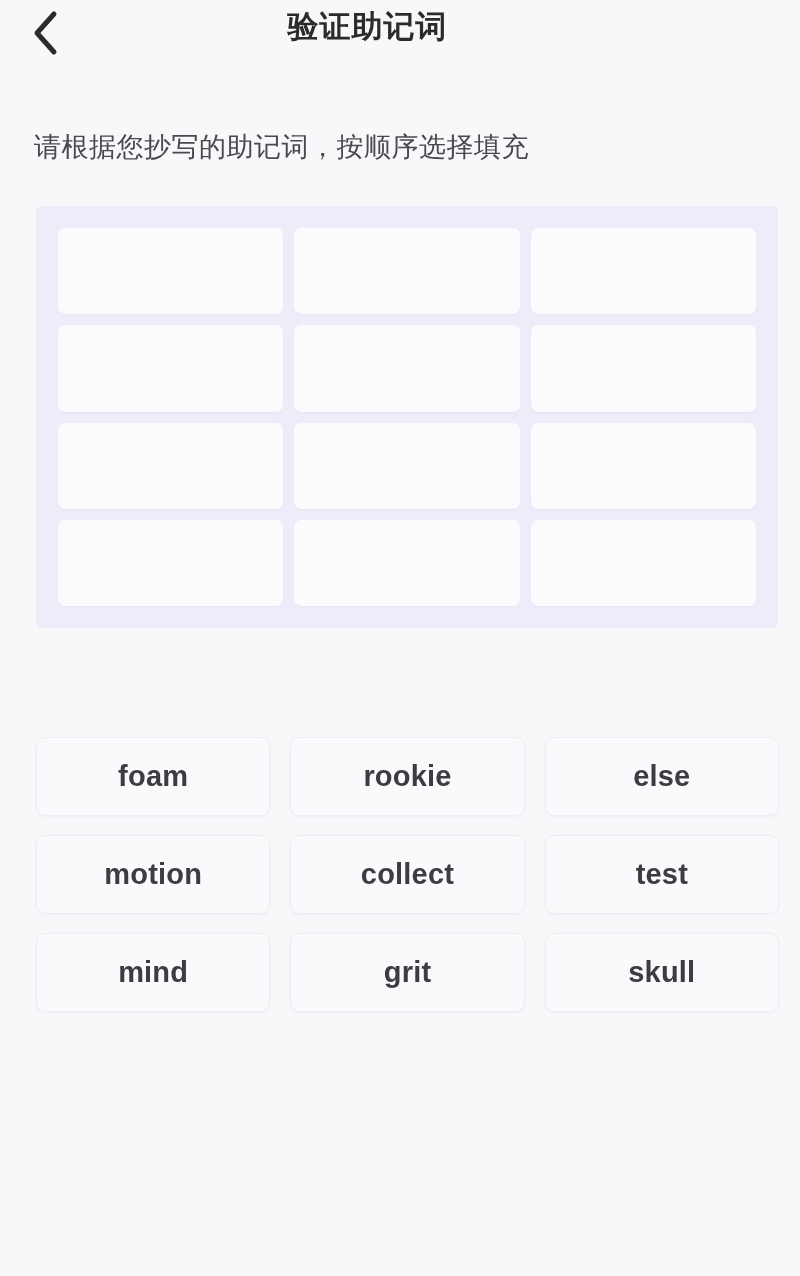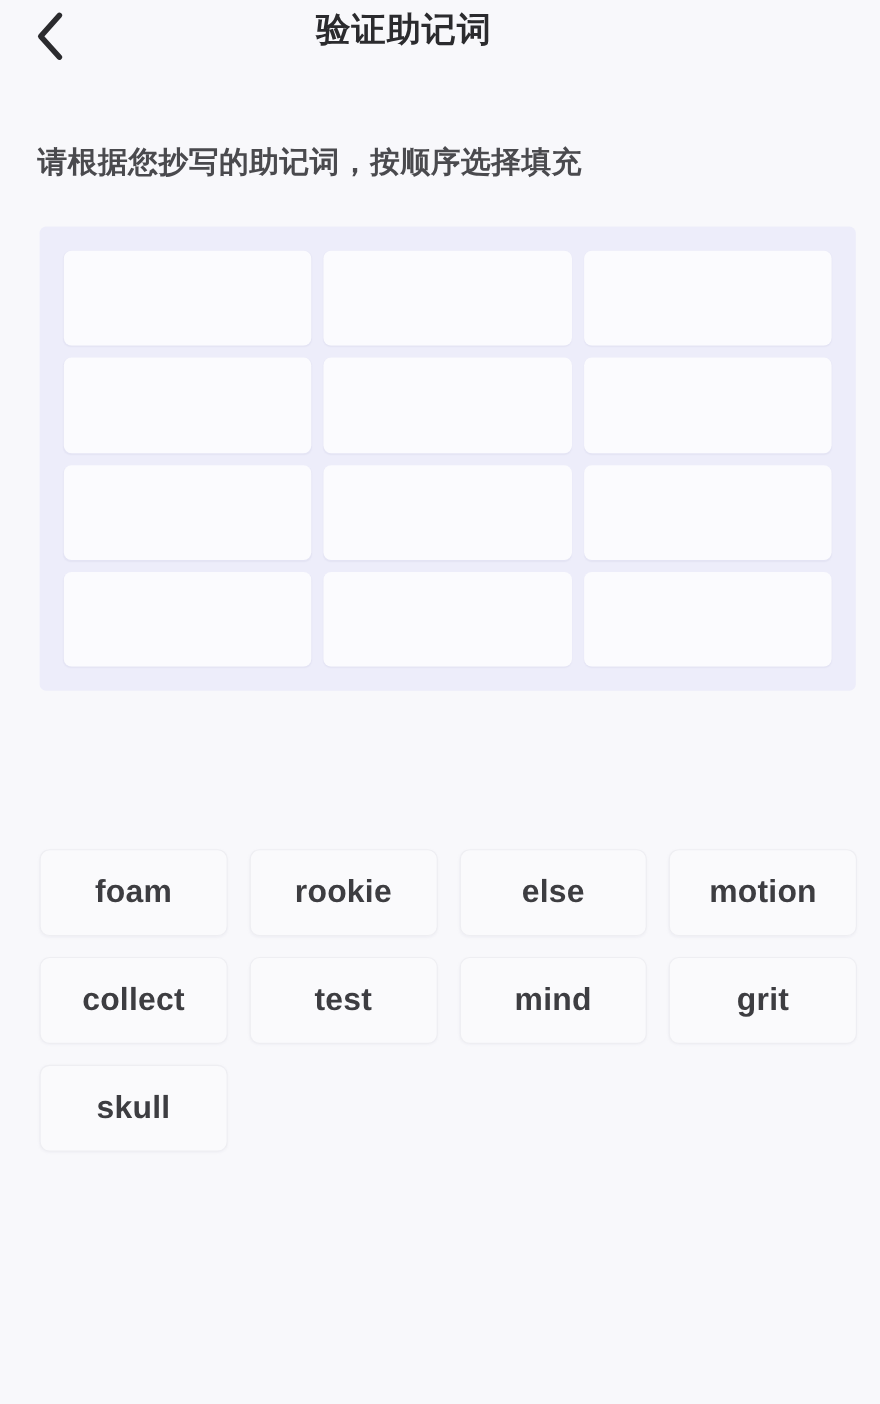--- a/index.html
+++ b/index.html
@@ -48,21 +48,21 @@
     letter-spacing: 1px;
     line-height: 42px;
   }
 
   
   .subtitle {
     position: absolute;
     left: 34px;
     top: 128px;
     font-size: 27px;
-    font-weight: bold;
+    font-weight: normal;
     color: #4a4a4e;
     letter-spacing: 0.5px;
     line-height: 38px;
     white-space: nowrap;
   }
 
   
   .slots-panel {
     position: absolute;
     left: 36px;
@@ -88,24 +88,24 @@
     justify-content: center;
     font-size: 26px;
     color: #3a3a3e;
     cursor: pointer;
   }
 
   
   .word-bank {
     position: absolute;
     left: 36px;
-    top: 772px;
+    top: 737px;
     width: 743px;
     display: grid;
-    grid-template-columns: repeat(4, 1fr);
+    grid-template-columns: repeat(3, 1fr);
     column-gap: 20px;
     row-gap: 19px;
   }
   .word-chip {
     height: 79px;
     background: #fafafc;
     border: 1px solid #eeeef2;
     border-radius: 9px;
     box-shadow: 0 1px 2px rgba(180,180,200,0.10);
     display: flex;

